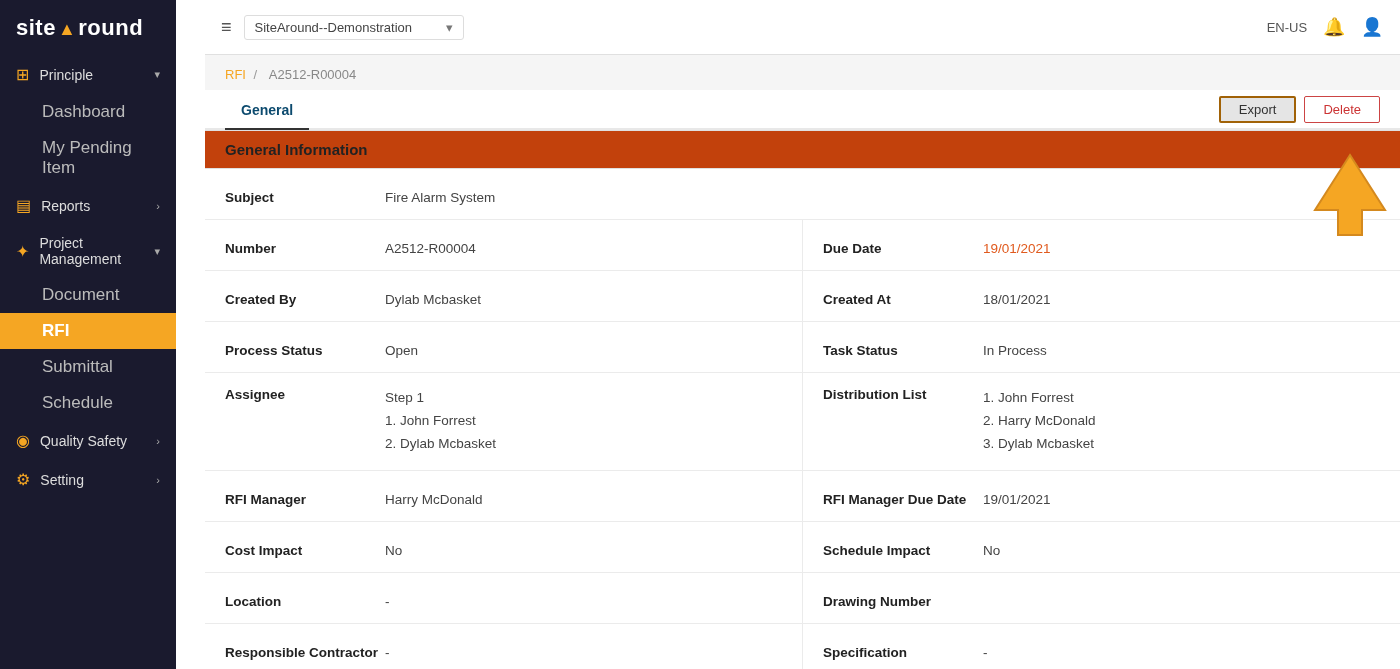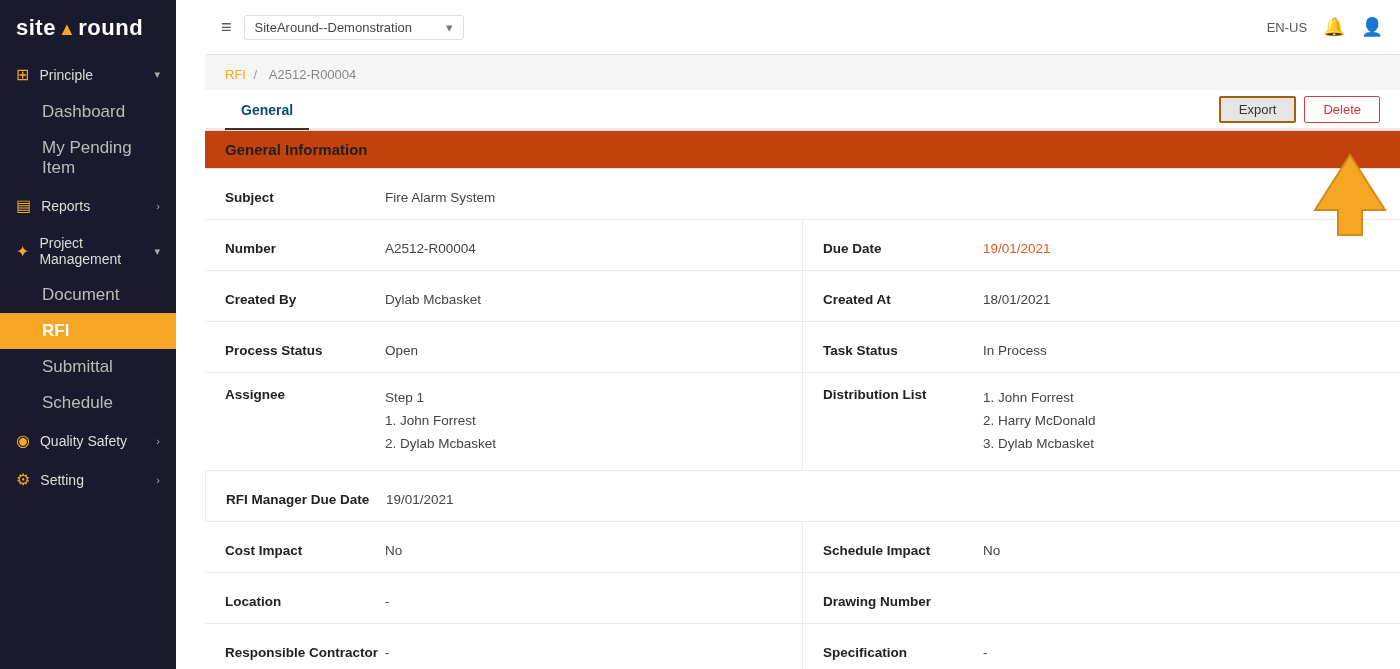--- a/index.html
+++ b/index.html
@@ -409,20 +409,24 @@
           <span class="value multiline">Step 1<br>1. John Forrest<br>2. Dylab Mcbasket</span>
         </div>
         <div class="info-divider"></div>
         <div class="info-cell" style="align-items:flex-start;">
           <span class="label">Distribution List</span>
           <span class="value multiline">1. John Forrest<br>2. Harry McDonald<br>3. Dylab Mcbasket</span>
         </div>
       </div>
 
       <div class="info-row">
+        <div class="info-cell">
+          <span class="label">RFI Manager</span>
+          <span class="value">Harry McDonald</span>
+        </div>
         <div class="info-divider"></div>
         <div class="info-cell">
           <span class="label">RFI Manager Due Date</span>
           <span class="value">19/01/2021</span>
         </div>
       </div>
 
       <div class="info-row">
         <div class="info-cell">
           <span class="label">Cost Impact</span>

